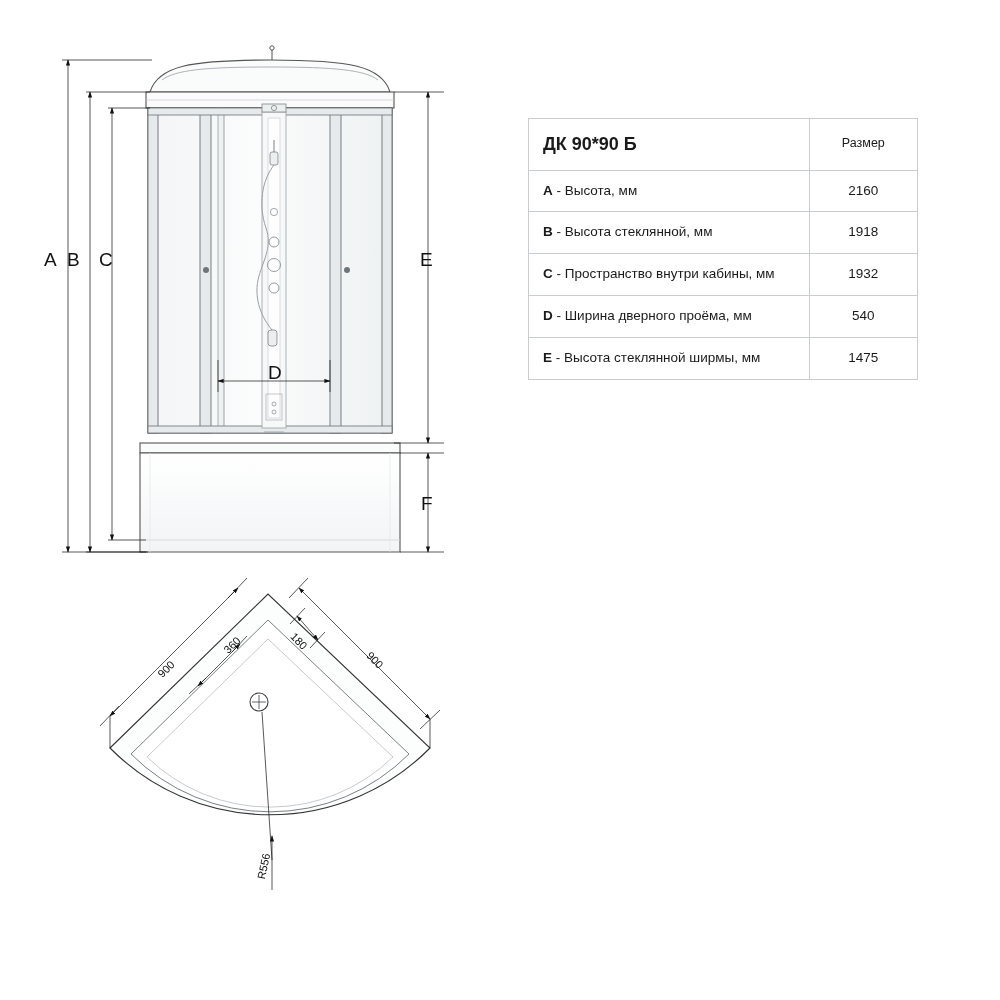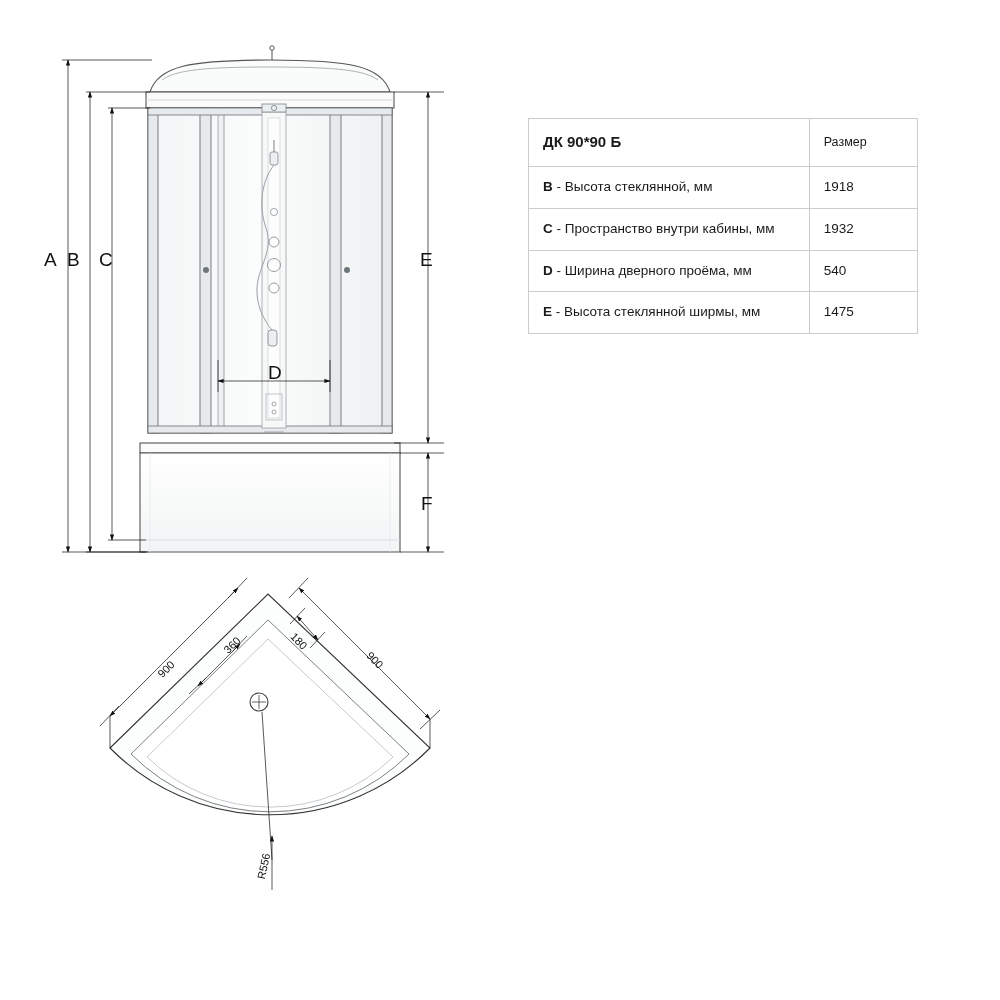--- a/index.html
+++ b/index.html
@@ -41,24 +41,25 @@
   }
   .spec-table td {
     border: 1px solid #c9ccd1;
     padding: 12px 14px;
     vertical-align: middle;
     line-height: 1.25;
   }
   .spec-table .col-label { width: 300px; }
   .spec-table .col-value {
     width: 90px;
+    text-align: center;
     white-space: nowrap;
   }
   .spec-table .head td {
-    font-size: 15px;
+    font-size: 18px;
     padding-top: 14px;
     padding-bottom: 14px;
   }
   .spec-table .head .col-label { font-weight: 700; }
   .spec-table .head .col-value { font-weight: 400; font-size: 12.5px; }
   .spec-table .letter { font-weight: 700; }
   .spec-table .row-label-text { font-weight: 400; }
 
   
   .dim-letter {
@@ -253,20 +254,24 @@
   <div class="plan-dim rot" style="left:372px; top:650px; transform: rotate(45deg);">900</div>
   <div class="plan-dim rot" style="left:256px; top:878px; transform: rotate(-78deg);">R556</div>
 
   <table class="spec-table">
     <tbody>
       <tr class="head">
         <td class="col-label">ДК 90*90 Б</td>
         <td class="col-value">Размер</td>
       </tr>
       <tr>
+        <td class="col-label"><span class="letter">A</span><span class="row-label-text"> - Высота, мм</span></td>
+        <td class="col-value">2160</td>
+      </tr>
+      <tr>
         <td class="col-label"><span class="letter">B</span><span class="row-label-text"> - Высота стеклянной, мм</span></td>
         <td class="col-value">1918</td>
       </tr>
       <tr>
         <td class="col-label"><span class="letter">C</span><span class="row-label-text"> - Пространство внутри кабины, мм</span></td>
         <td class="col-value">1932</td>
       </tr>
       <tr>
         <td class="col-label"><span class="letter">D</span><span class="row-label-text"> - Ширина дверного проёма, мм</span></td>
         <td class="col-value">540</td>

